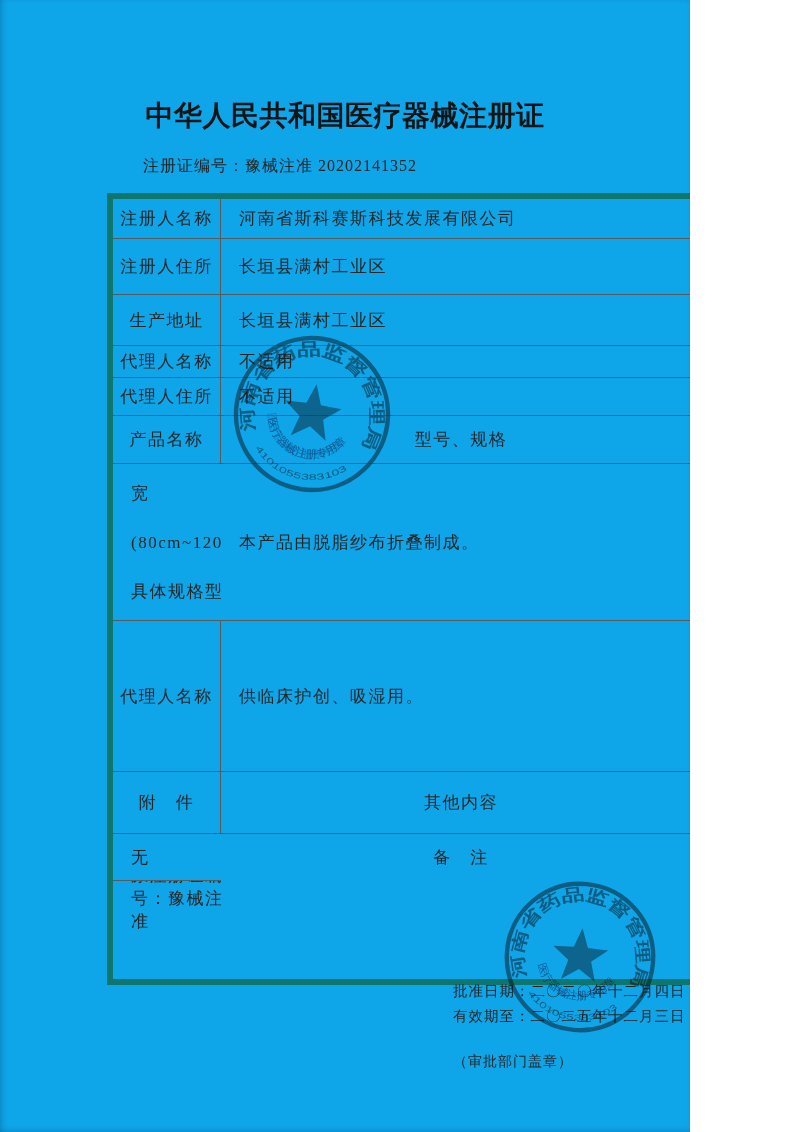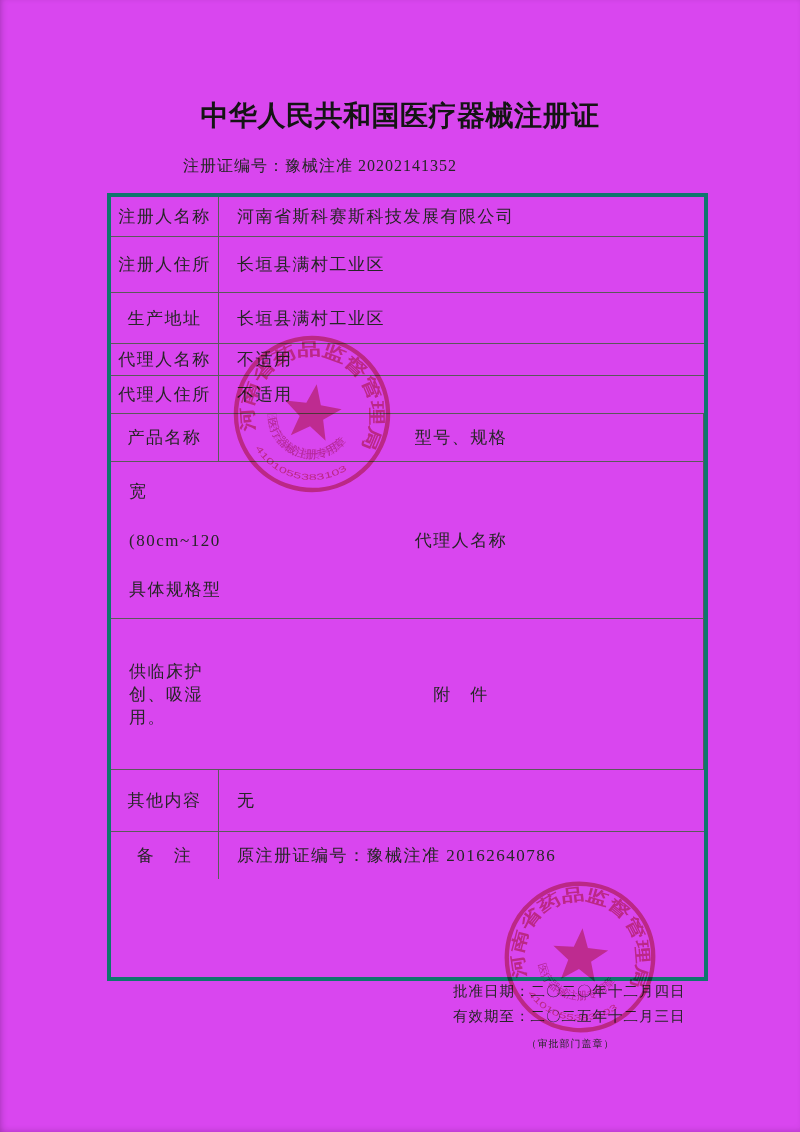--- a/index.html
+++ b/index.html
@@ -1,50 +1,49 @@
 <!DOCTYPE html>
 <html><head>
 <meta charset="utf-8">
 <style>
   html, body { margin: 0; padding: 0; background: #ffffff; }
   .sheet {
     position: relative;
-    width: 800px;
+    width: 690px;
     height: 1132px;
-    background: #d946ef;
+    background: #0ea5e9;
     overflow: hidden;
     font-family: "Liberation Serif", "DejaVu Serif", serif;
     color: #262626;
     box-shadow: inset 4px 0 7px -3px rgba(0,0,0,0.20), inset 0 -4px 7px -3px rgba(0,0,0,0.12);
   }
   .doc-title {
     position: absolute;
     top: 97px; left: 0;
     width: 100%;
     text-align: center;
     font-size: 28px;
     font-weight: bold;
     letter-spacing: 0.5px;
     color: #141414;
   }
   .reg-line {
     position: absolute;
     top: 156px; left: 143px;
     font-size: 16px;
     letter-spacing: 1px;
-    margin-left: 40px;
   }
   .cert-table {
     position: absolute;
     left: 107px; top: 193px;
     width: 601px;
     display: grid;
     grid-template-columns: 108px 1fr;
     grid-template-rows: 40px 56px 51px 32px 38px 48px 157px 151px 62px 47px 55px 43px;
-    border: 4px solid #0f766e;
+    border: 6px solid #0f766e;
     box-sizing: border-box;
   }
   .cert-table .th, .cert-table .td {
     box-sizing: border-box;
     display: flex;
     align-items: center;
     font-size: 17px;
     overflow: hidden;
   }
   .cert-table .th {
@@ -71,23 +70,23 @@
   }
   .footer-right {
     position: absolute;
     left: 453px; top: 979px;
     width: 235px;
     font-size: 14.5px;
     letter-spacing: 1px;
     line-height: 25px;
   }
   .footer-right .seal-note {
-    text-align: center;
-    margin-top: 2px;
-    font-size: 10px;
+    text-align: left;
+    margin-top: 20px;
+    font-size: 14px;
   }
   .stamp {
     position: absolute;
     mix-blend-mode: multiply;
     opacity: 0.82;
   }
   .stamp-1 { left: 231px; top: 333px; width: 162px; height: 162px; transform: rotate(9deg); }
   .stamp-2 { left: 502px; top: 879px; width: 156px; height: 156px; transform: rotate(5deg); }
   .stamp svg { width: 100%; height: 100%; display: block; }
   .stamp text { font-family: "Liberation Sans", "DejaVu Sans", sans-serif; }
@@ -116,20 +115,21 @@
 
     <div class="th">代理人住所</div>
     <div class="td">不适用</div>
 
     <div class="th">产品名称</div>
 
     <div class="th">型号、规格</div>
     <div class="td tall">长(500cm~2000cm)×宽(80cm~120cm)，具体规格型号
 见产品单包装或内标签。</div>
 
+    <div class="td">本产品由脱脂纱布折叠制成。</div>
 
     <div class="th">代理人名称</div>
     <div class="td">供临床护创、吸湿用。</div>
 
     <div class="th">附　件</div>
 
     <div class="th">其他内容</div>
     <div class="td">无</div>
 
     <div class="th">备　注</div>

